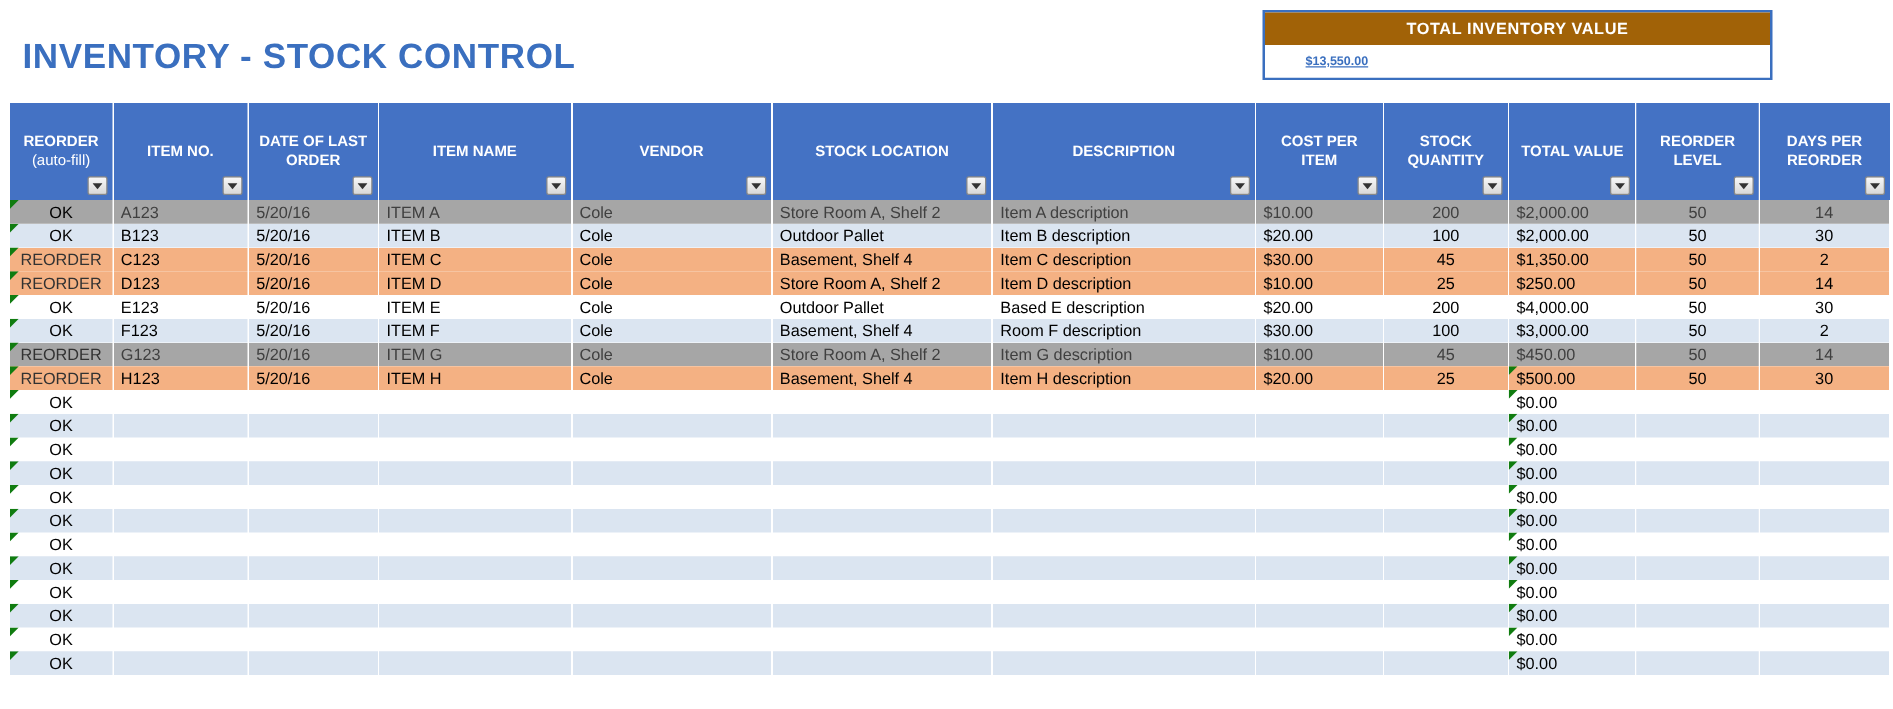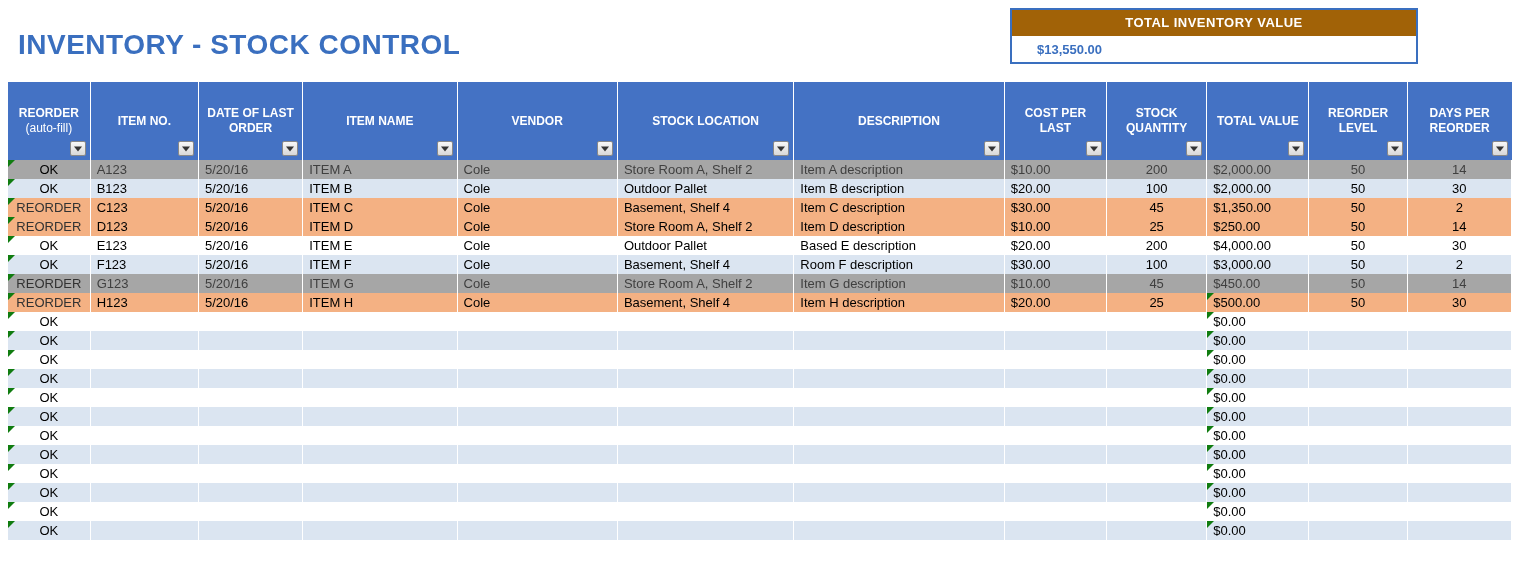--- a/index.html
+++ b/index.html
@@ -2,21 +2,21 @@
 <html><head>
 <meta charset="utf-8">
 <style>
   * { box-sizing: border-box; margin: 0; padding: 0; }
   body { font-family: Arial, Helvetica, sans-serif; font-size: 13px; background: #fff; padding: 8px 0 0 8px; width: 1514px; }
   .topbar { display: flex; align-items: center; margin-bottom: 18px; }
   .title { color: #3a6fbf; font-weight: 800; font-size: 28px; letter-spacing: 0.5px; padding-left: 10px; padding-top: 18px; flex: 1; }
   .summary { width: 408px; margin-right: 96px; border: 2px solid #3a6fbf; }
   .summary-header { background: #a16207; color: #fff; text-align: center; font-weight: 700; height: 26px; line-height: 26px; font-size: 13px; letter-spacing: 0.5px; }
   .summary-body { display: flex; background: #fff; height: 26px; align-items: center; }
-  .summary-amount { width: 115px; text-align: center; color: #3a6fbf; font-weight: 700; font-size: 13px; }
+  .summary-amount { width: 115px; text-align: center; color: #3a6fbf; font-weight: 700; font-size: 10px; text-decoration: underline; }
   .summary-note { flex: 1; color: #3a6fbf; font-style: italic; font-size: 12px; padding-left: 6px; }
 
   table.grid { border-collapse: collapse; width: 1504px; table-layout: fixed; }
   table.grid th { background: #4472c4; color: #fff; font-weight: 700; font-size: 12px; text-align: center; vertical-align: middle; position: relative; height: 78px; border-right: 1px solid #fff; padding: 4px 6px 4px 6px; line-height: 1.25; }
   table.grid th:last-child { border-right: none; }
   .autofill { display:block; font-weight:400; font-size:12px; }
   .filter { position: absolute; bottom: 4px; right: 4px; width: 16px; height: 15px; background: linear-gradient(#f8f8f8,#d8d8d8); border: 1px solid #888; border-radius: 2px; display: flex; align-items: center; justify-content: center; cursor: pointer; }
   .filter svg { width: 8px; height: 6px; }
 
   table.grid td { height: 19px; font-size: 13px; border-right: 1px solid #fff; padding: 0 6px; white-space: nowrap; overflow: hidden; position: relative; }
@@ -111,21 +111,21 @@
         <th><span>STOCK LOCATION</span><div class="filter">
             <svg viewBox="0 0 10 6">
               <path d="M0 0 L10 0 L5 6 Z" fill="#333"></path>
             </svg>
           </div></th>
         <th><span>DESCRIPTION</span><div class="filter">
             <svg viewBox="0 0 10 6">
               <path d="M0 0 L10 0 L5 6 Z" fill="#333"></path>
             </svg>
           </div></th>
-        <th><span>COST PER LAST</span><div class="filter">
+        <th><span>COST PER ITEM</span><div class="filter">
             <svg viewBox="0 0 10 6">
               <path d="M0 0 L10 0 L5 6 Z" fill="#333"></path>
             </svg>
           </div></th>
         <th><span>STOCK QUANTITY</span><div class="filter">
             <svg viewBox="0 0 10 6">
               <path d="M0 0 L10 0 L5 6 Z" fill="#333"></path>
             </svg>
           </div></th>
         <th><span>TOTAL VALUE</span><div class="filter">

